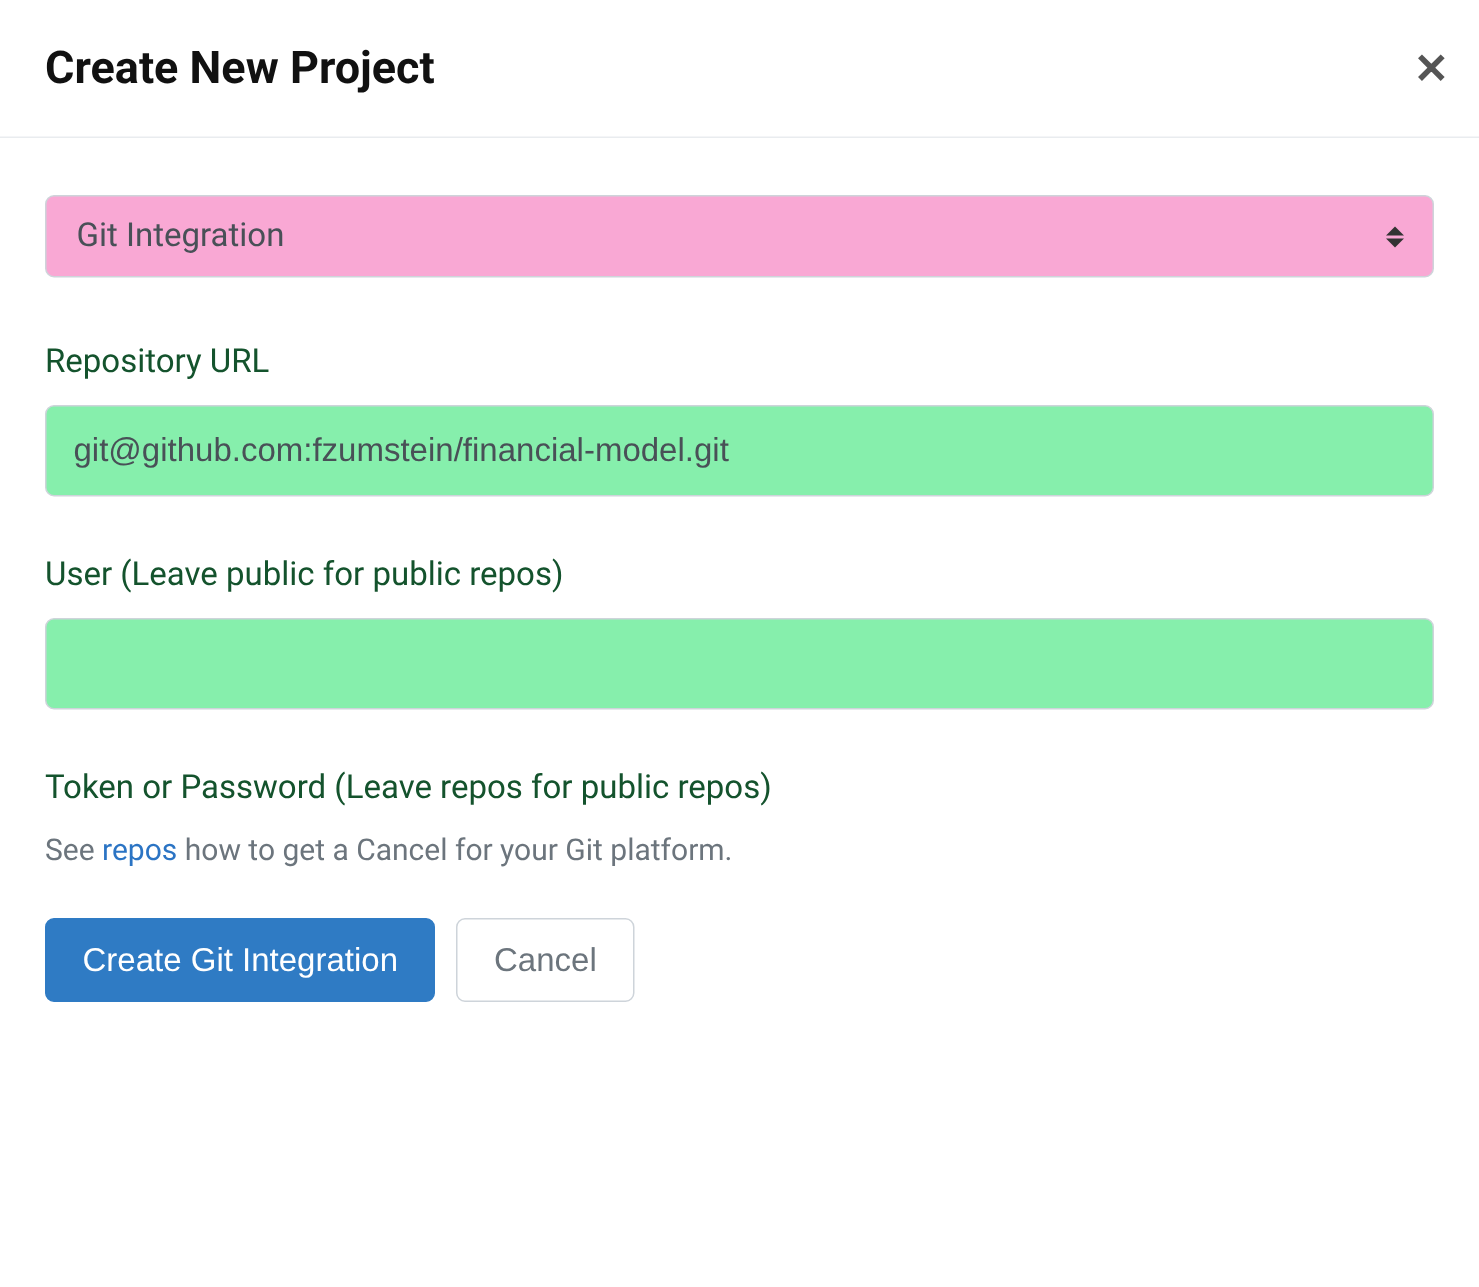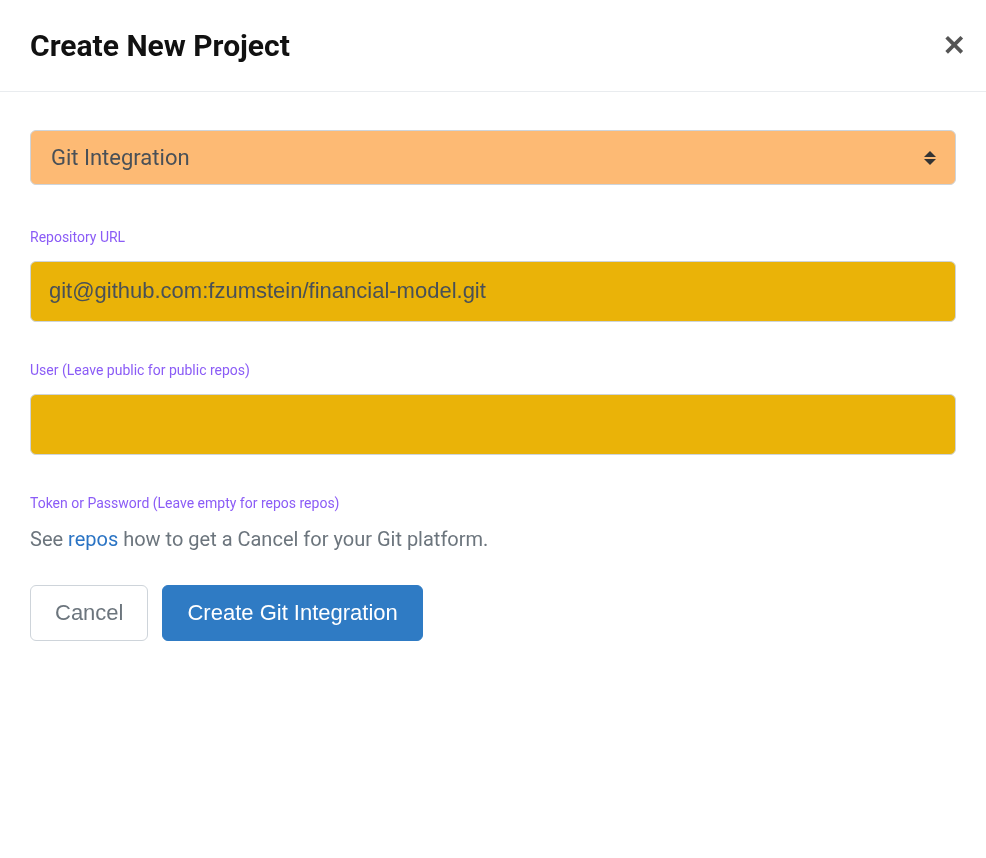--- a/index.html
+++ b/index.html
@@ -39,21 +39,21 @@
       position: relative;
       margin-bottom: 44px;
     }
     .select-input {
       width: 100%;
       padding: 14px 40px 14px 20px;
       font-size: 22px;
       color: #495057;
       border: 1px solid #ced4da;
       border-radius: 6px;
-      background: #fdba74;
+      background: #f9a8d4;
       appearance: none;
       -webkit-appearance: none;
       cursor: pointer;
     }
     .select-caret {
       position: absolute;
       right: 20px;
       top: 50%;
       transform: translateY(-50%);
       pointer-events: none;
@@ -66,34 +66,34 @@
       border-left: 6px solid transparent;
       border-right: 6px solid transparent;
     }
     .caret-up { border-bottom: 6px solid #333; }
     .caret-down { border-top: 6px solid #333; }
     .form-group {
       margin-bottom: 40px;
     }
     .form-label {
       display: block;
-      font-size: 14px;
-      color: #8b5cf6;
+      font-size: 22px;
+      color: #14532d;
       margin-bottom: 16px;
       font-weight: 400;
       margin-top: 34px;
     }
     .form-control {
       width: 100%;
       padding: 14px 18px;
       font-size: 22px;
       color: #495057;
       border: 1px solid #ced4da;
       border-radius: 6px;
-      background: #eab308;
+      background: #86efac;
       line-height: 1.4;
     }
     .input-group {
       display: flex;
       width: 100%;
     }
     .input-group .form-control {
       border-top-right-radius: 0;
       border-bottom-right-radius: 0;
       flex: 1;
@@ -173,24 +173,24 @@
     <label class="form-label">Repository URL</label>
     <input type="text" class="form-control" value="git@github.com:fzumstein/financial-model.git" style="">
   </div>
 
   <div class="form-group">
     <label class="form-label">User (Leave public for public repos)</label>
     <input type="text" class="form-control" value="" style="">
   </div>
 
   <div class="form-group token-group">
-    <label class="form-label">Token or Password (Leave empty for repos repos)</label>
+    <label class="form-label">Token or Password (Leave repos for public repos)</label>
     <div class="help-text">
       <span>See </span><a href="#">repos</a><span> how to get a Cancel for your Git platform.</span>
     </div>
   </div>
 
   <div class="btn-row">
+    <button class="btn btn-primary">Create Git Integration</button>
     <button class="btn btn-secondary">Cancel</button>
-    <button class="btn btn-primary">Create Git Integration</button>
   </div>
 
 </div>
 
 </body></html>

